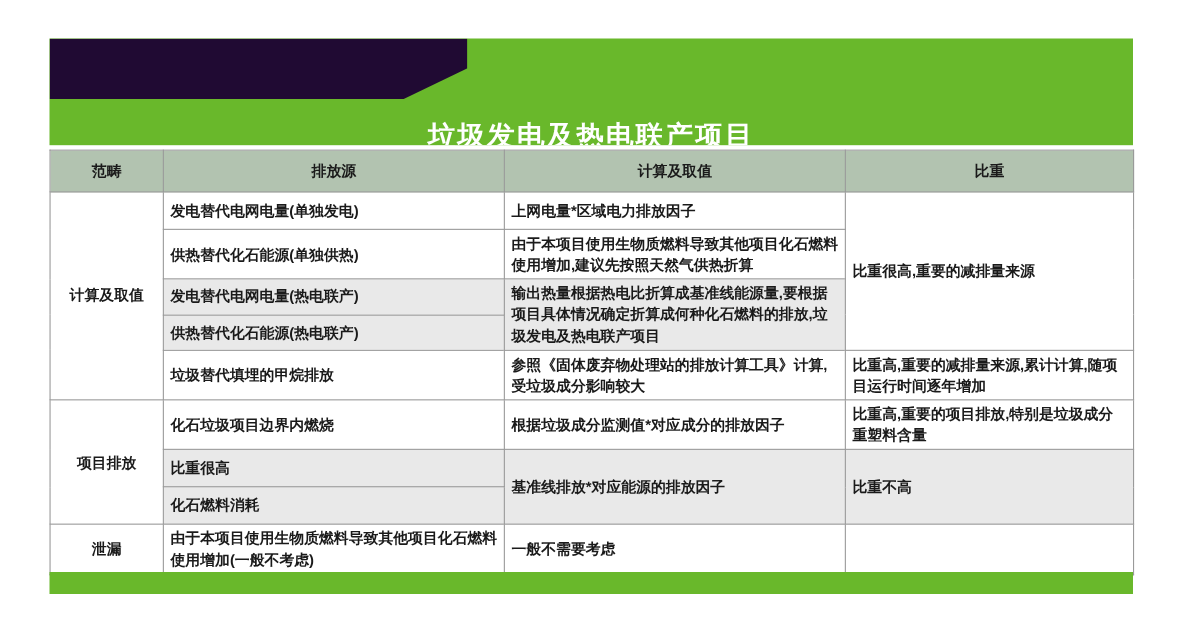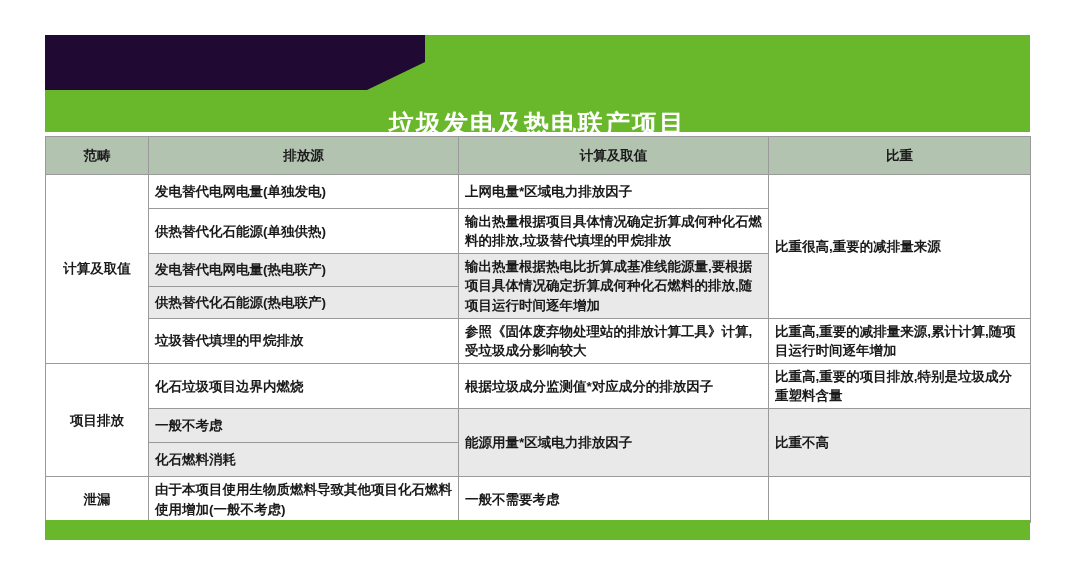--- a/index.html
+++ b/index.html
@@ -144,48 +144,48 @@
 
         <tr>
           <td class="cat" rowspan="5">计算及取值</td>
           <td class="ctr white r-tall">发电替代电网电量(单独发电)</td>
           <td class="ctr white r-tall">上网电量*区域电力排放因子</td>
           <td class="ctr white" rowspan="4">比重很高,重要的减排量来源</td>
         </tr>
 
         <tr>
           <td class="ctr white">供热替代化石能源(单独供热)</td>
-          <td class="lft white">输出热量根据项目具体情况确定折算成何种化石燃料的排放,垃圾替代填埋的甲烷排放</td>
+          <td class="lft white">由于本项目使用生物质燃料导致其他项目化石燃料使用增加,建议先按照天然气供热折算</td>
         </tr>
 
         <tr>
           <td class="ctr shaded">发电替代电网电量(热电联产)</td>
-          <td class="lft shaded" rowspan="2">输出热量根据热电比折算成基准线能源量,要根据项目具体情况确定折算成何种化石燃料的排放,随项目运行时间逐年增加</td>
+          <td class="lft shaded" rowspan="2">输出热量根据热电比折算成基准线能源量,要根据项目具体情况确定折算成何种化石燃料的排放,垃圾发电及热电联产项目</td>
         </tr>
 
         <tr>
           <td class="ctr shaded">供热替代化石能源(热电联产)</td>
         </tr>
 
         <tr>
           <td class="ctr white">垃圾替代填埋的甲烷排放</td>
           <td class="lft white">参照《固体废弃物处理站的排放计算工具》计算,受垃圾成分影响较大</td>
           <td class="lft white">比重高,重要的减排量来源,累计计算,随项目运行时间逐年增加</td>
         </tr>
 
         <tr>
           <td class="cat" rowspan="3">项目排放</td>
           <td class="ctr white">化石垃圾项目边界内燃烧</td>
           <td class="ctr white">根据垃圾成分监测值*对应成分的排放因子</td>
           <td class="lft white">比重高,重要的项目排放,特别是垃圾成分重塑料含量</td>
         </tr>
 
         <tr>
-          <td class="ctr shaded r-tall">一般不考虑</td>
-          <td class="ctr shaded" rowspan="2">能源用量*区域电力排放因子</td>
+          <td class="ctr shaded r-tall">比重很高</td>
+          <td class="ctr shaded" rowspan="2">基准线排放*对应能源的排放因子</td>
           <td class="ctr shaded" rowspan="2">比重不高</td>
         </tr>
 
         <tr>
           <td class="ctr shaded r-tall">化石燃料消耗</td>
         </tr>
 
         <tr>
           <td class="cat">泄漏</td>
           <td class="lft white r-tall">由于本项目使用生物质燃料导致其他项目化石燃料使用增加(一般不考虑)</td>

